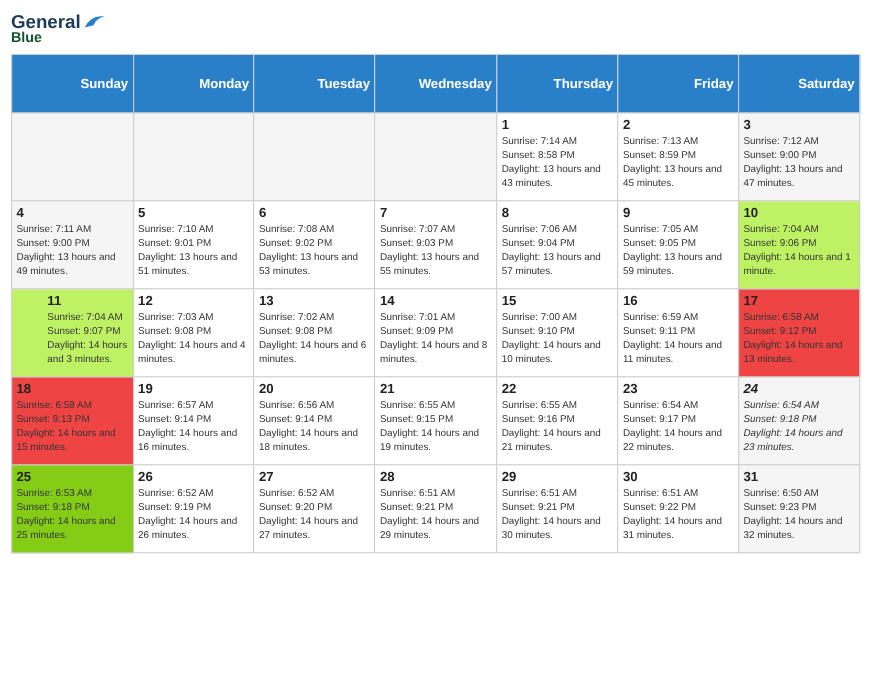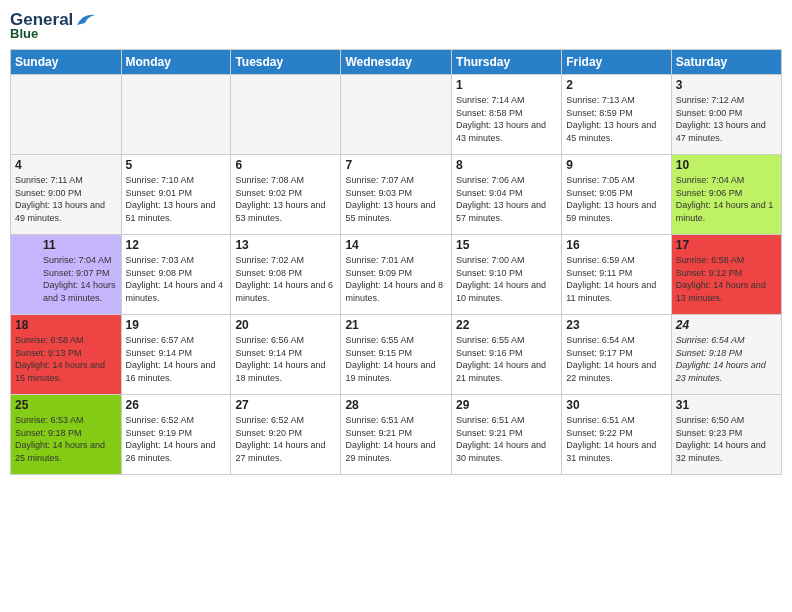--- a/index.html
+++ b/index.html
@@ -11,24 +11,24 @@
     
     .title-section { text-align: right; }
     .month-year { font-size: 32px; font-weight: bold; color: #1a3a5c; }
     .location { font-size: 14px; color: #555; }
     
     .calendar { width: 100%; border-collapse: collapse; }
     
     .calendar th {
       background: #2a7fc9;
       color: #fff;
-      padding: 5px 4px;
+      padding: 19px 4px;
       font-size: 12px;
       font-weight: bold;
-      text-align: left;
+      text-align: right;
       border: 1px solid #ccc;
     }
     
     .calendar td {
       border: 1px solid #ccc;
       vertical-align: top;
       padding: 3px 4px;
       font-size: 9.5px;
       color: #222;
       width: 112px;
@@ -119,21 +119,21 @@
           <td>
             <div class="day-num">9</div>
             <div class="day-info">Sunrise: 7:05 AM<br>Sunset: 9:05 PM<br>Daylight: 13 hours and 59 minutes.</div>
           </td>
           <td style="background: #bef264;">
             <div class="day-num">10</div>
             <div class="day-info">Sunrise: 7:04 AM<br>Sunset: 9:06 PM<br>Daylight: 14 hours and 1 minute.</div>
           </td>
         </tr>
         <tr>
-          <td style="background: #c4b5fd; padding-left: 32px;">
+          <td style="background: #bef264; padding-left: 32px;">
             <div class="day-num">11</div>
             <div class="day-info">Sunrise: 7:04 AM<br>Sunset: 9:07 PM<br>Daylight: 14 hours and 3 minutes.</div>
           </td>
           <td>
             <div class="day-num">12</div>
             <div class="day-info">Sunrise: 7:03 AM<br>Sunset: 9:08 PM<br>Daylight: 14 hours and 4 minutes.</div>
           </td>
           <td>
             <div class="day-num">13</div>
             <div class="day-info">Sunrise: 7:02 AM<br>Sunset: 9:08 PM<br>Daylight: 14 hours and 6 minutes.</div>

